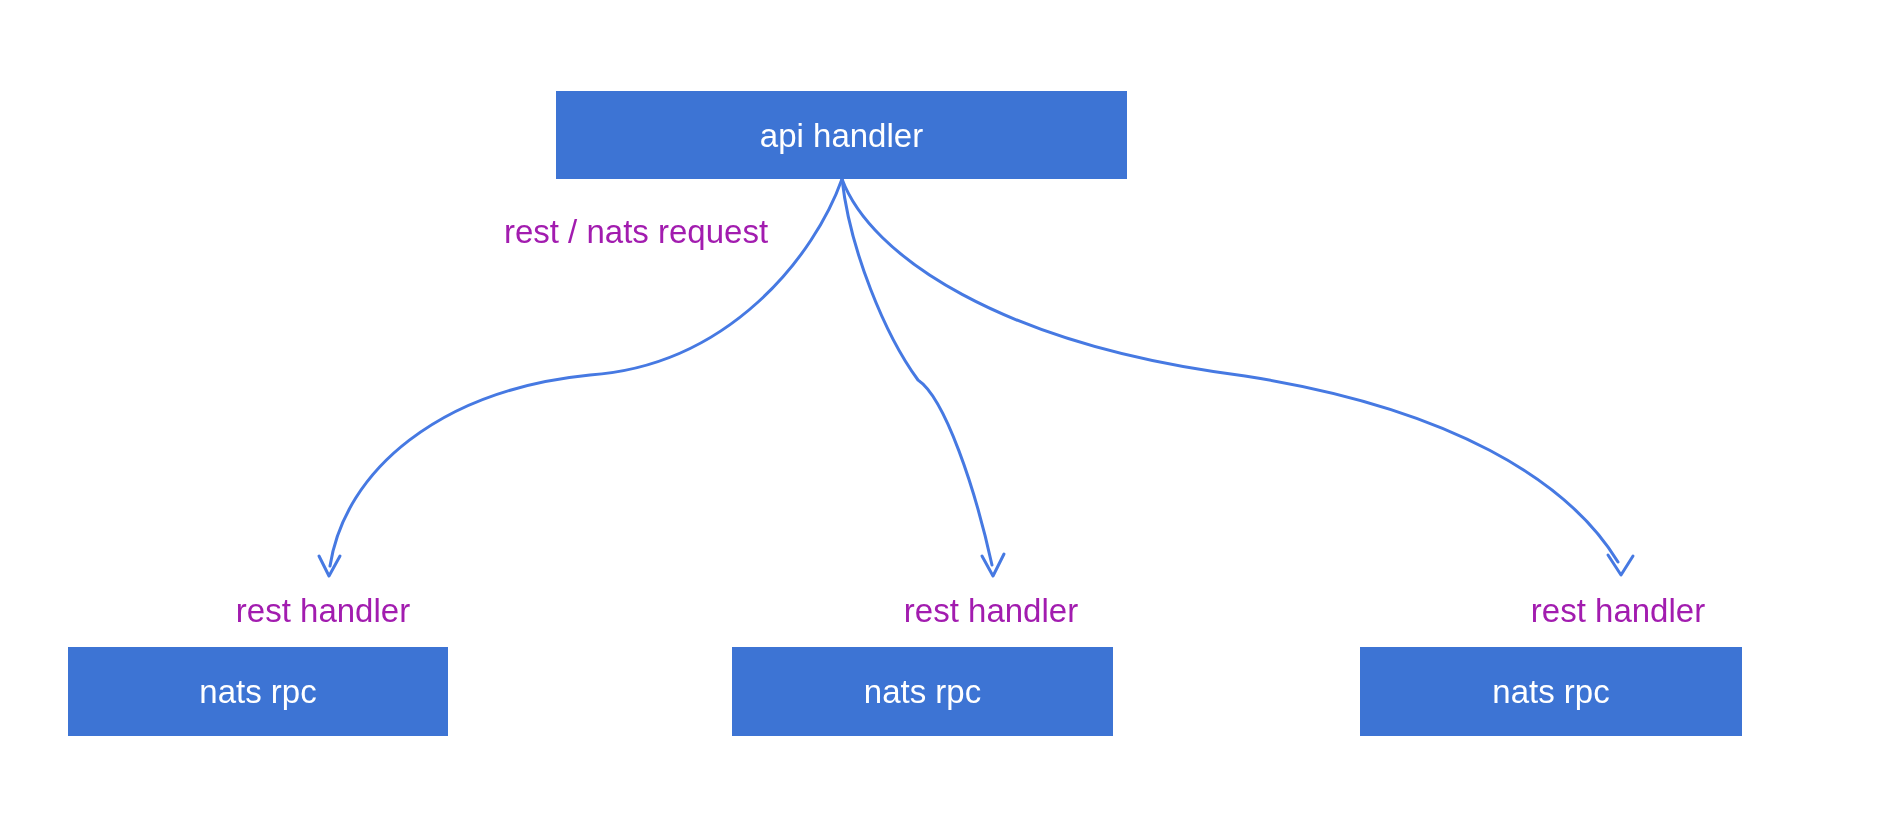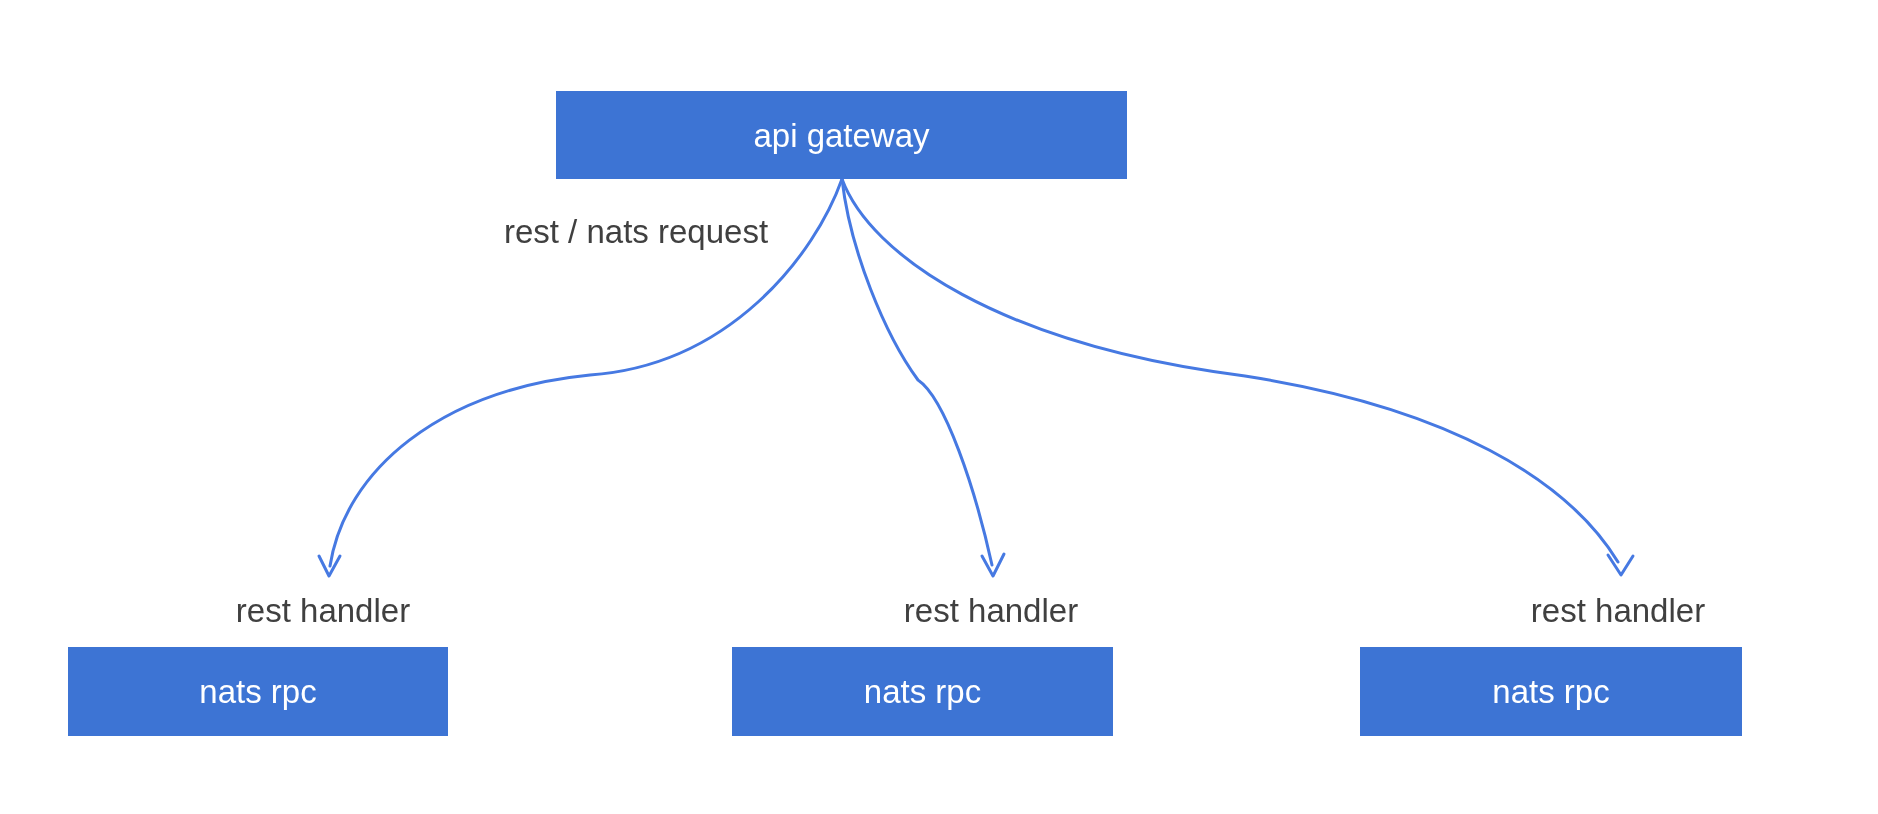--- a/index.html
+++ b/index.html
@@ -46,21 +46,21 @@
     top: 91px;
     width: 571px;
     height: 88px;
   }
   .node-rpc-1 { left: 68px;   top: 647px; width: 380px; height: 89px; }
   .node-rpc-2 { left: 732px;  top: 647px; width: 381px; height: 89px; }
   .node-rpc-3 { left: 1360px; top: 647px; width: 382px; height: 89px; }
   .text-label {
     position: absolute;
     transform: translate(-50%, -50%);
-    color: #404040;
+    color: #a21caf;
     font-size: 33px;
     line-height: 1;
     white-space: nowrap;
   }
   .edge-label      { left: 636px;  top: 231px; }
   .handler-label-1 { left: 323px;  top: 610px; }
   .handler-label-2 { left: 991px;  top: 610px; }
   .handler-label-3 { left: 1618px; top: 610px; }
 </style>
 </head>
@@ -77,21 +77,21 @@
       <path class="edge" d="M 842 179 C 850 250 885 335 918 380 C 945 398 975 488 992 565" stroke="#4679e2"></path>
       <path class="edge" d="M 982 556 L 993 576 L 1004 554" stroke="#4679e2"></path>
     </g>
     <g>
       <path class="edge" d="M 842 179 C 870 255 1000 345 1245 376 C 1450 408 1568 480 1618 562" stroke="#4679e2"></path>
       <path class="edge" d="M 1608 555 L 1621 575 L 1633 556" stroke="#4679e2"></path>
     </g>
   </svg>
 
   <div class="node node-gateway">
-    <span>api gateway</span>
+    <span>api handler</span>
   </div>
 
   <div class="text-label edge-label">rest / nats request</div>
 
   <div class="text-label handler-label-1">rest handler</div>
   <div class="text-label handler-label-2">rest handler</div>
   <div class="text-label handler-label-3">rest handler</div>
 
   <div class="node node-rpc-1">
     <span>nats rpc</span>

